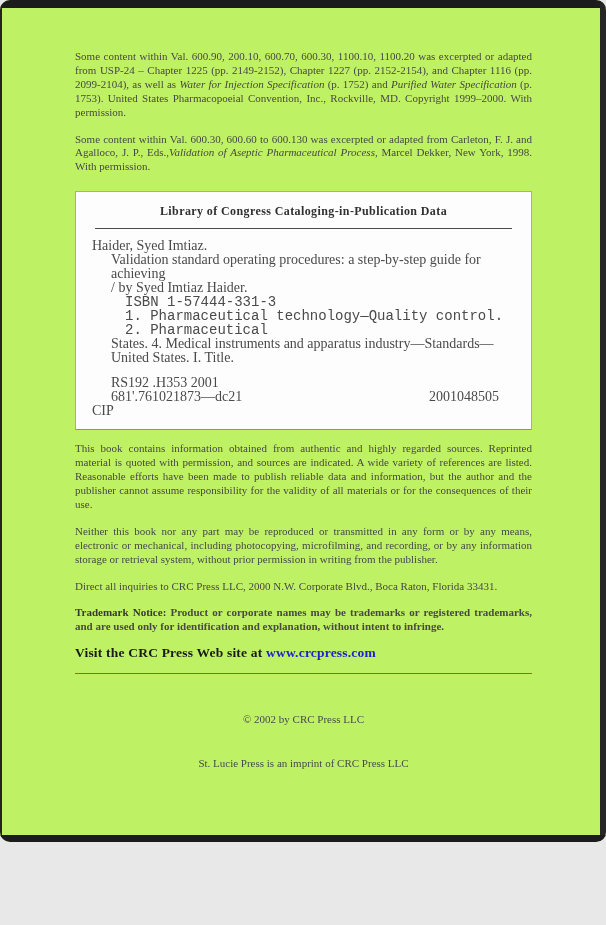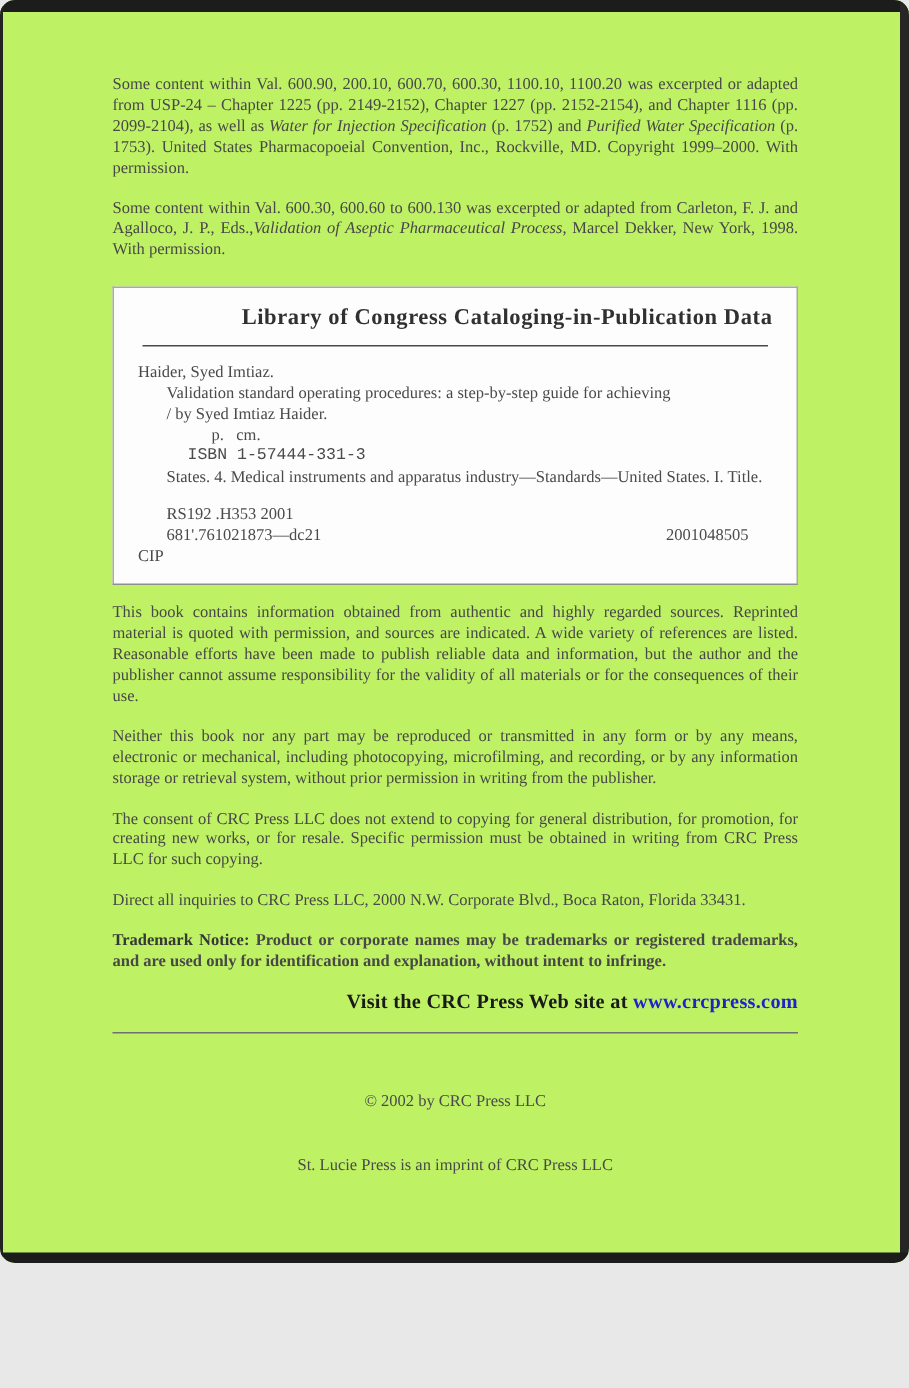--- a/index.html
+++ b/index.html
@@ -40,48 +40,48 @@
 
   
   .loc-box{
     margin-top:17px;
     border:1.5px solid #a8a8a8;
     border-bottom-color:#8f8f8f;
     padding:10px 16px 11px 16px;
     background:#fdfdfd;
   }
   .loc-title{
-    text-align:right;
+    text-align:center;
     font-weight:bold;
-    font-size:15px;
+    font-size:12px;
     letter-spacing:.4px;
     color:#303030;
     margin:2px 0 0 0;
   }
   .loc-rule{
     border:none;border-top:1.3px solid #4a4a4a;
     margin:9px 3px 10px 3px;
   }
   .loc-line{
-    font-size:11px;line-height:14px;
+    font-size:14px;line-height:14px;
     white-space:pre-wrap;
     color:#4a4a4a;
   }
   .i0{padding-left:0;}
   .i1{padding-left:19px;}
   .i2{padding-left:33px;font-family:Liberation Mono, monospace;}
   .i3{padding-left:49px;}
   .gap-above{margin-top:11px;}
   .loc-spread{display:flex;justify-content:space-between;}
   .loc-spread .rightnum{margin-right:16px;}
   .loc-cip{padding-right:30px;}
 
   .visit-line{
     margin-top:11px;
-    text-align:right;
+    text-align:left;
     font-weight:bold;
     font-size:13.5px;
     color:#1a1a1a;
     letter-spacing:.2px;
   }
   .visit-line .url{color:#2222cc;text-decoration:none;cursor:pointer;}
 
   .foot-rule{
     border:none;border-top:1px solid #6f6f6f;
     margin:12px 0 0 0;
@@ -113,36 +113,35 @@
     <p class="para p1"><span>Some content within Val. 600.90, 200.10, 600.70, 600.30, 1100.10, 1100.20 was excerpted or adapted from USP-24 – Chapter 1225 (pp. 2149-2152), Chapter 1227 (pp. 2152-2154), and Chapter 1116 (pp. 2099-2104), as well as </span><i>Water for Injection Specification</i><span> (p. 1752) and </span><i>Purified Water Specification</i><span> (p. 1753). United States Pharmacopoeial Convention, Inc., Rockville, MD. Copyright 1999–2000. With permission.</span></p>
 
     <p class="para p2"><span>Some content within Val. 600.30, 600.60 to 600.130 was excerpted or adapted from Carleton, F. J. and Agalloco, J. P., Eds.,</span><i>Validation of Aseptic Pharmaceutical Process</i><span>, Marcel Dekker, New York, 1998. With permission.</span></p>
 
     <div class="loc-box">
       <div class="loc-title">Library of Congress Cataloging-in-Publication Data</div>
       <hr class="loc-rule">
       <div class="loc-line i0">Haider, Syed Imtiaz.</div>
       <div class="loc-line i1">Validation standard operating procedures: a step-by-step guide for achieving</div>
       <div class="loc-line i1">/ by Syed Imtiaz Haider.</div>
-      <div class="loc-line i3">p.   cm.</div>
       <div class="loc-line i2">ISBN 1-57444-331-3</div>
+      <div class="loc-line i2">1. Pharmaceutical technology—Quality control. 2. Pharmaceutical</div>
       <div class="loc-line i1">States. 4. Medical instruments and apparatus industry—Standards—United States. I. Title.</div>
       <div class="loc-line i1 gap-above">RS192 .H353 2001</div>
       <div class="loc-line i1 loc-spread">
         <span>681'.761021873—dc21</span>
         <span class="rightnum">2001048505</span>
       </div>
       <div class="loc-line loc-cip">CIP</div>
     </div>
 
     <p class="para p3">This book contains information obtained from authentic and highly regarded sources. Reprinted material is quoted with permission, and sources are indicated. A wide variety of references are listed. Reasonable efforts have been made to publish reliable data and information, but the author and the publisher cannot assume responsibility for the validity of all materials or for the consequences of their use.</p>
 
     <p class="para p4">Neither this book nor any part may be reproduced or transmitted in any form or by any means, electronic or mechanical, including photocopying, microfilming, and recording, or by any information storage or retrieval system, without prior permission in writing from the publisher.</p>
 
-    <p class="para p5">The consent of CRC Press LLC does not extend to copying for general distribution, for promotion, for creating new works, or for resale. Specific permission must be obtained in writing from CRC Press LLC for such copying.</p>
 
     <p class="para p6">Direct all inquiries to CRC Press LLC, 2000 N.W. Corporate Blvd., Boca Raton, Florida 33431.</p>
 
     <p class="para p7"><b>Trademark Notice:</b><span> Product or corporate names may be trademarks or registered trademarks, and are used only for identification and explanation, without intent to infringe.</span></p>
 
     <div class="visit-line"><span>Visit the CRC Press Web site at </span><span class="url">www.crcpress.com</span></div>
 
     <hr class="foot-rule">
 
     <div class="center-block">

